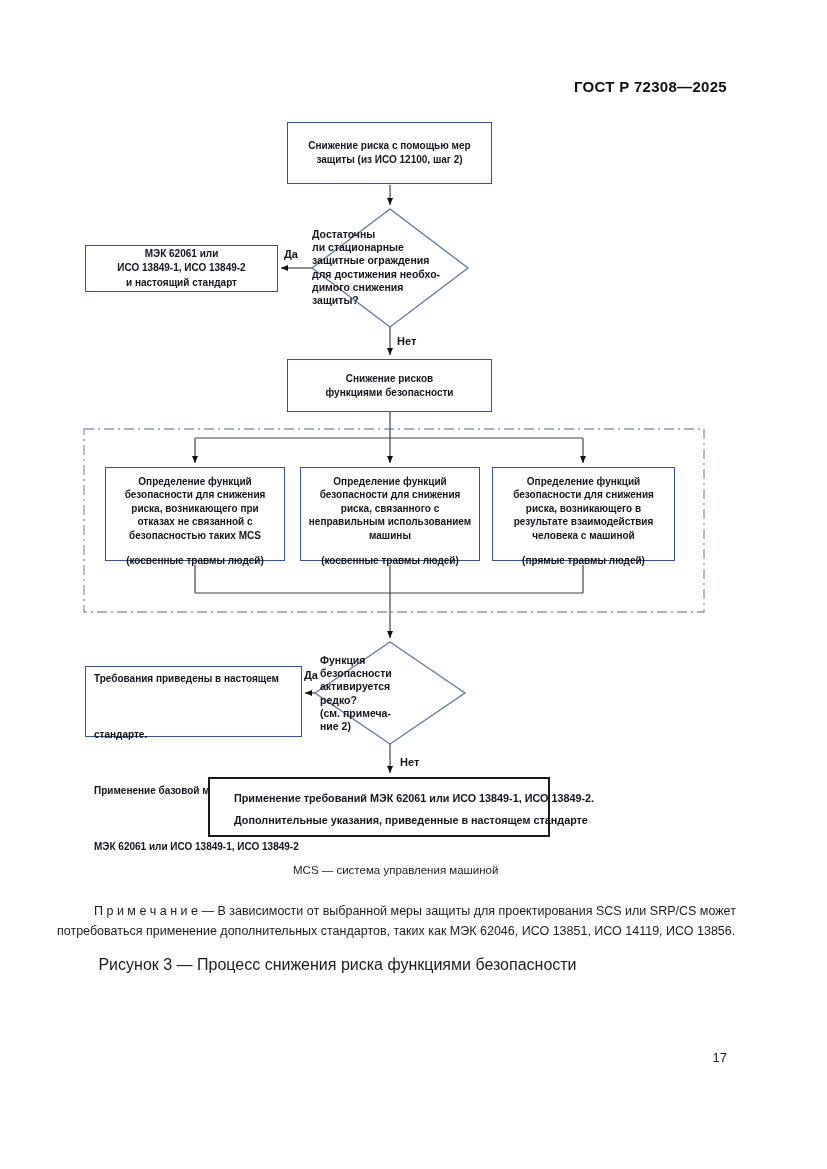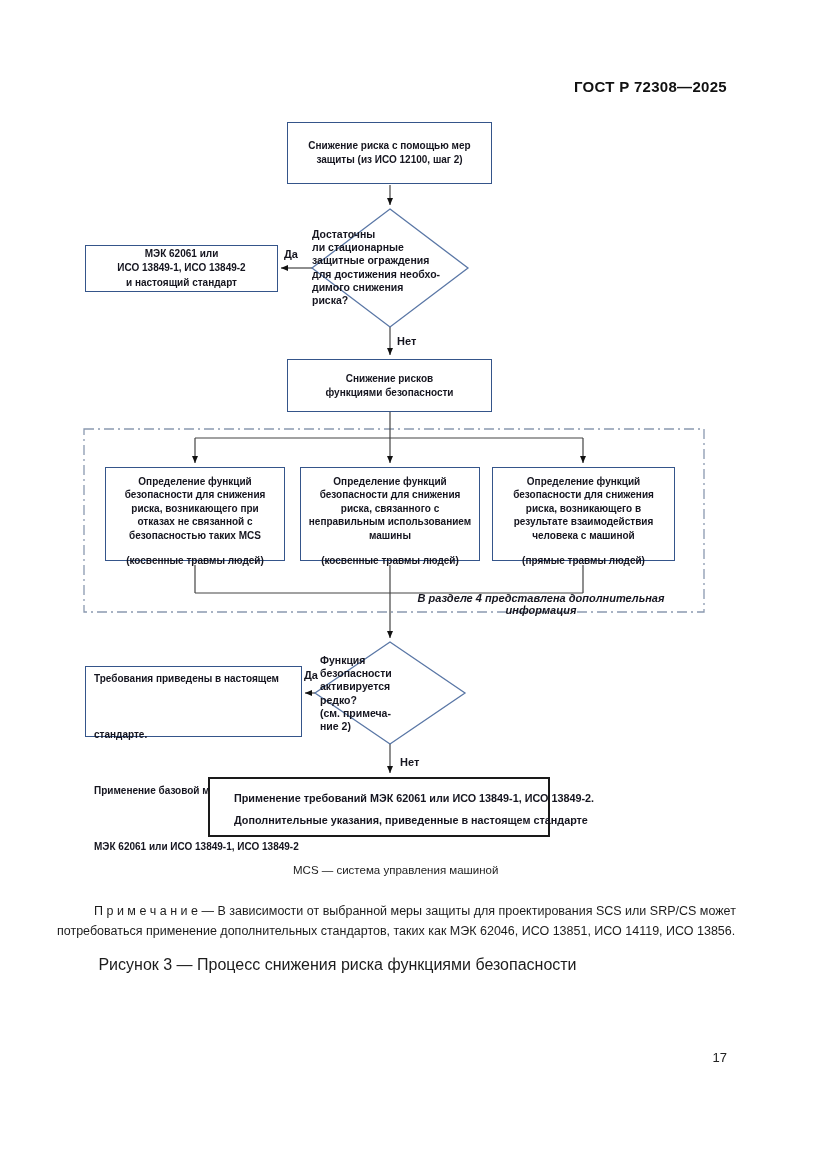--- a/index.html
+++ b/index.html
@@ -96,21 +96,21 @@
     <div class="ln">Снижение риска с помощью мер</div>
     <div class="ln">защиты (из ИСО 12100, шаг 2)</div>
   </div>
 
   <div class="dtext dtext-1">
     <div>Достаточны</div>
     <div>ли стационарные</div>
     <div>защитные ограждения</div>
     <div>для достижения необхо-</div>
     <div>димого снижения</div>
-    <div>риска?</div>
+    <div>защиты?</div>
   </div>
 
   <div class="edge-label lbl-yes1">Да</div>
   <div class="edge-label lbl-no1">Нет</div>
 
   <div class="node center node-iec">
     <div class="ln">МЭК 62061 или</div>
     <div class="ln">ИСО 13849-1, ИСО 13849-2</div>
     <div class="ln">и настоящий стандарт</div>
   </div>
@@ -140,21 +140,20 @@
 
   <div class="node pbox pbox-3">
     <div class="ln">Определение функций</div>
     <div class="ln">безопасности для снижения</div>
     <div class="ln">риска, возникающего в</div>
     <div class="ln">результате взаимодействия</div>
     <div class="ln">человека с машиной</div>
     <div class="ln tag">(прямые травмы людей)</div>
   </div>
 
-  <div class="sect-note">В разделе 4 представлена дополнительная информация</div>
 
   <div class="dtext dtext-2">
     <div>Функция</div>
     <div>безопасности</div>
     <div>активируется</div>
     <div>редко?</div>
     <div>(см. примеча-</div>
     <div>ние 2)</div>
   </div>
 

